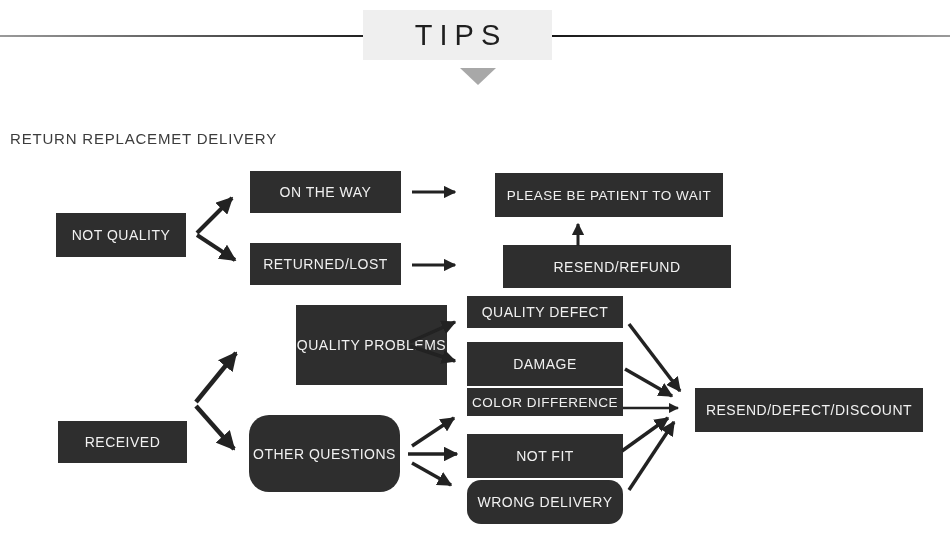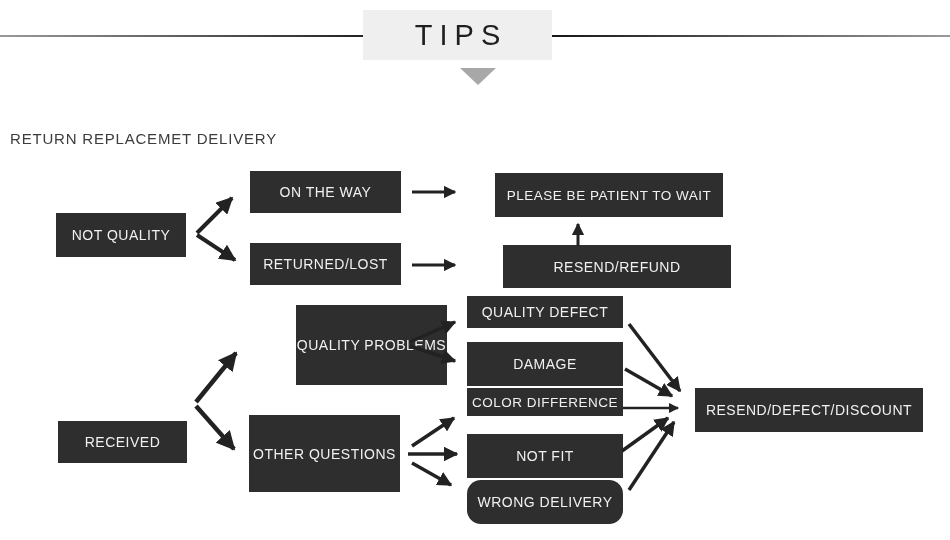--- a/index.html
+++ b/index.html
@@ -43,21 +43,21 @@
     display:flex;align-items:center;justify-content:center;text-align:center;
     font-size:14px;letter-spacing:0.5px;white-space:nowrap;z-index:3;
   }
   #n-not-received{left:56px;top:213px;width:130px;height:44px;}
   #n-on-the-way{left:250px;top:171px;width:151px;height:42px;text-align:center;}
   #n-returned-lost{left:250px;top:243px;width:151px;height:42px;}
   #n-please-wait{left:467px;top:173px;width:228px;height:44px;font-size:13.5px;margin-left:28px;}
   #n-resend-refund{left:467px;top:245px;width:228px;height:43px;margin-left:36px;}
   #n-received{left:58px;top:385px;width:129px;height:42px;margin-top:36px;}
   #n-quality-problems{left:249px;top:305px;width:151px;height:80px;margin-left:47px;}
-  #n-other-questions{left:249px;top:415px;width:151px;height:77px;}
+  #n-other-questions{left:249px;top:415px;width:151px;height:77px;border-radius:20px;}
   #n-quality-defect{left:467px;top:296px;width:156px;height:32px;}
   #n-damage{left:467px;top:342px;width:156px;height:44px;}
   #n-color-difference{left:467px;top:388px;width:156px;height:28px;font-size:13.5px;}
   #n-not-fit{left:467px;top:434px;width:156px;height:44px;text-align:right;}
   #n-wrong-delivery{left:467px;top:480px;width:156px;height:44px;border-radius:14px;}
   #n-resend-refund-discount{left:695px;top:388px;width:228px;height:44px;}
 
   
   #flow-arrows{position:absolute;left:0;top:0;width:950px;height:540px;z-index:4;pointer-events:none;}
   .edge{stroke:var(--arrow);fill:none;}

